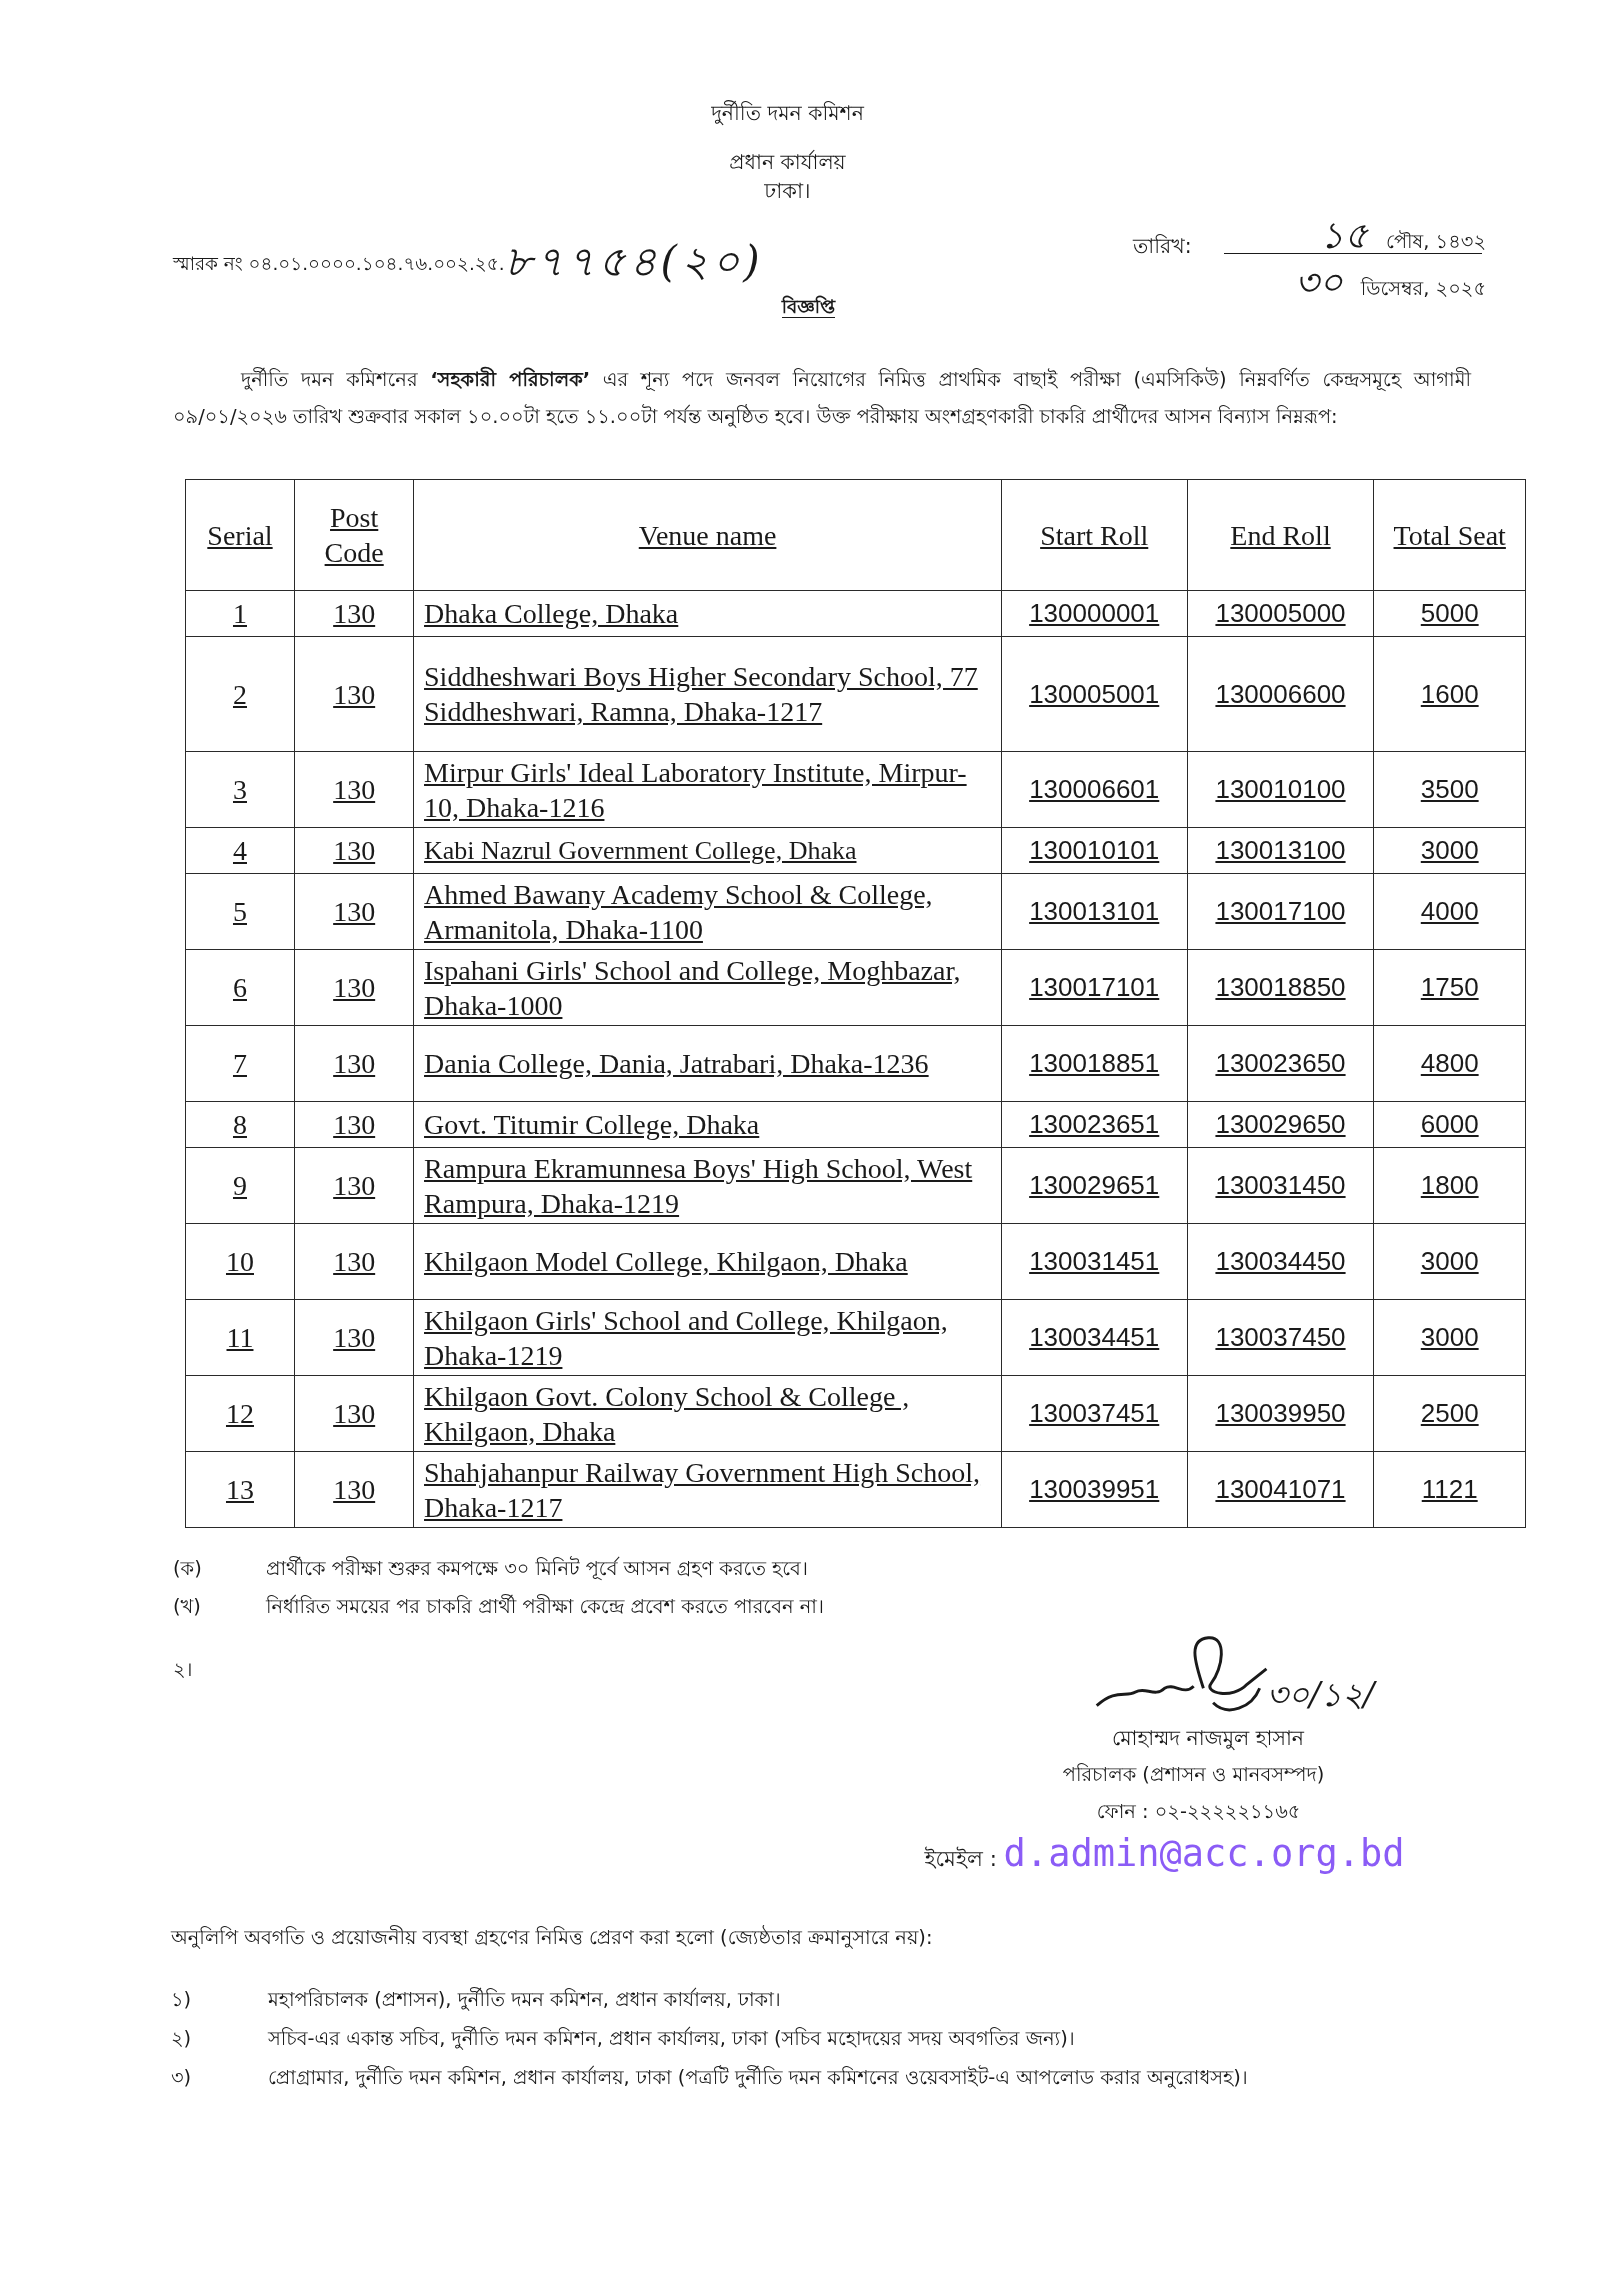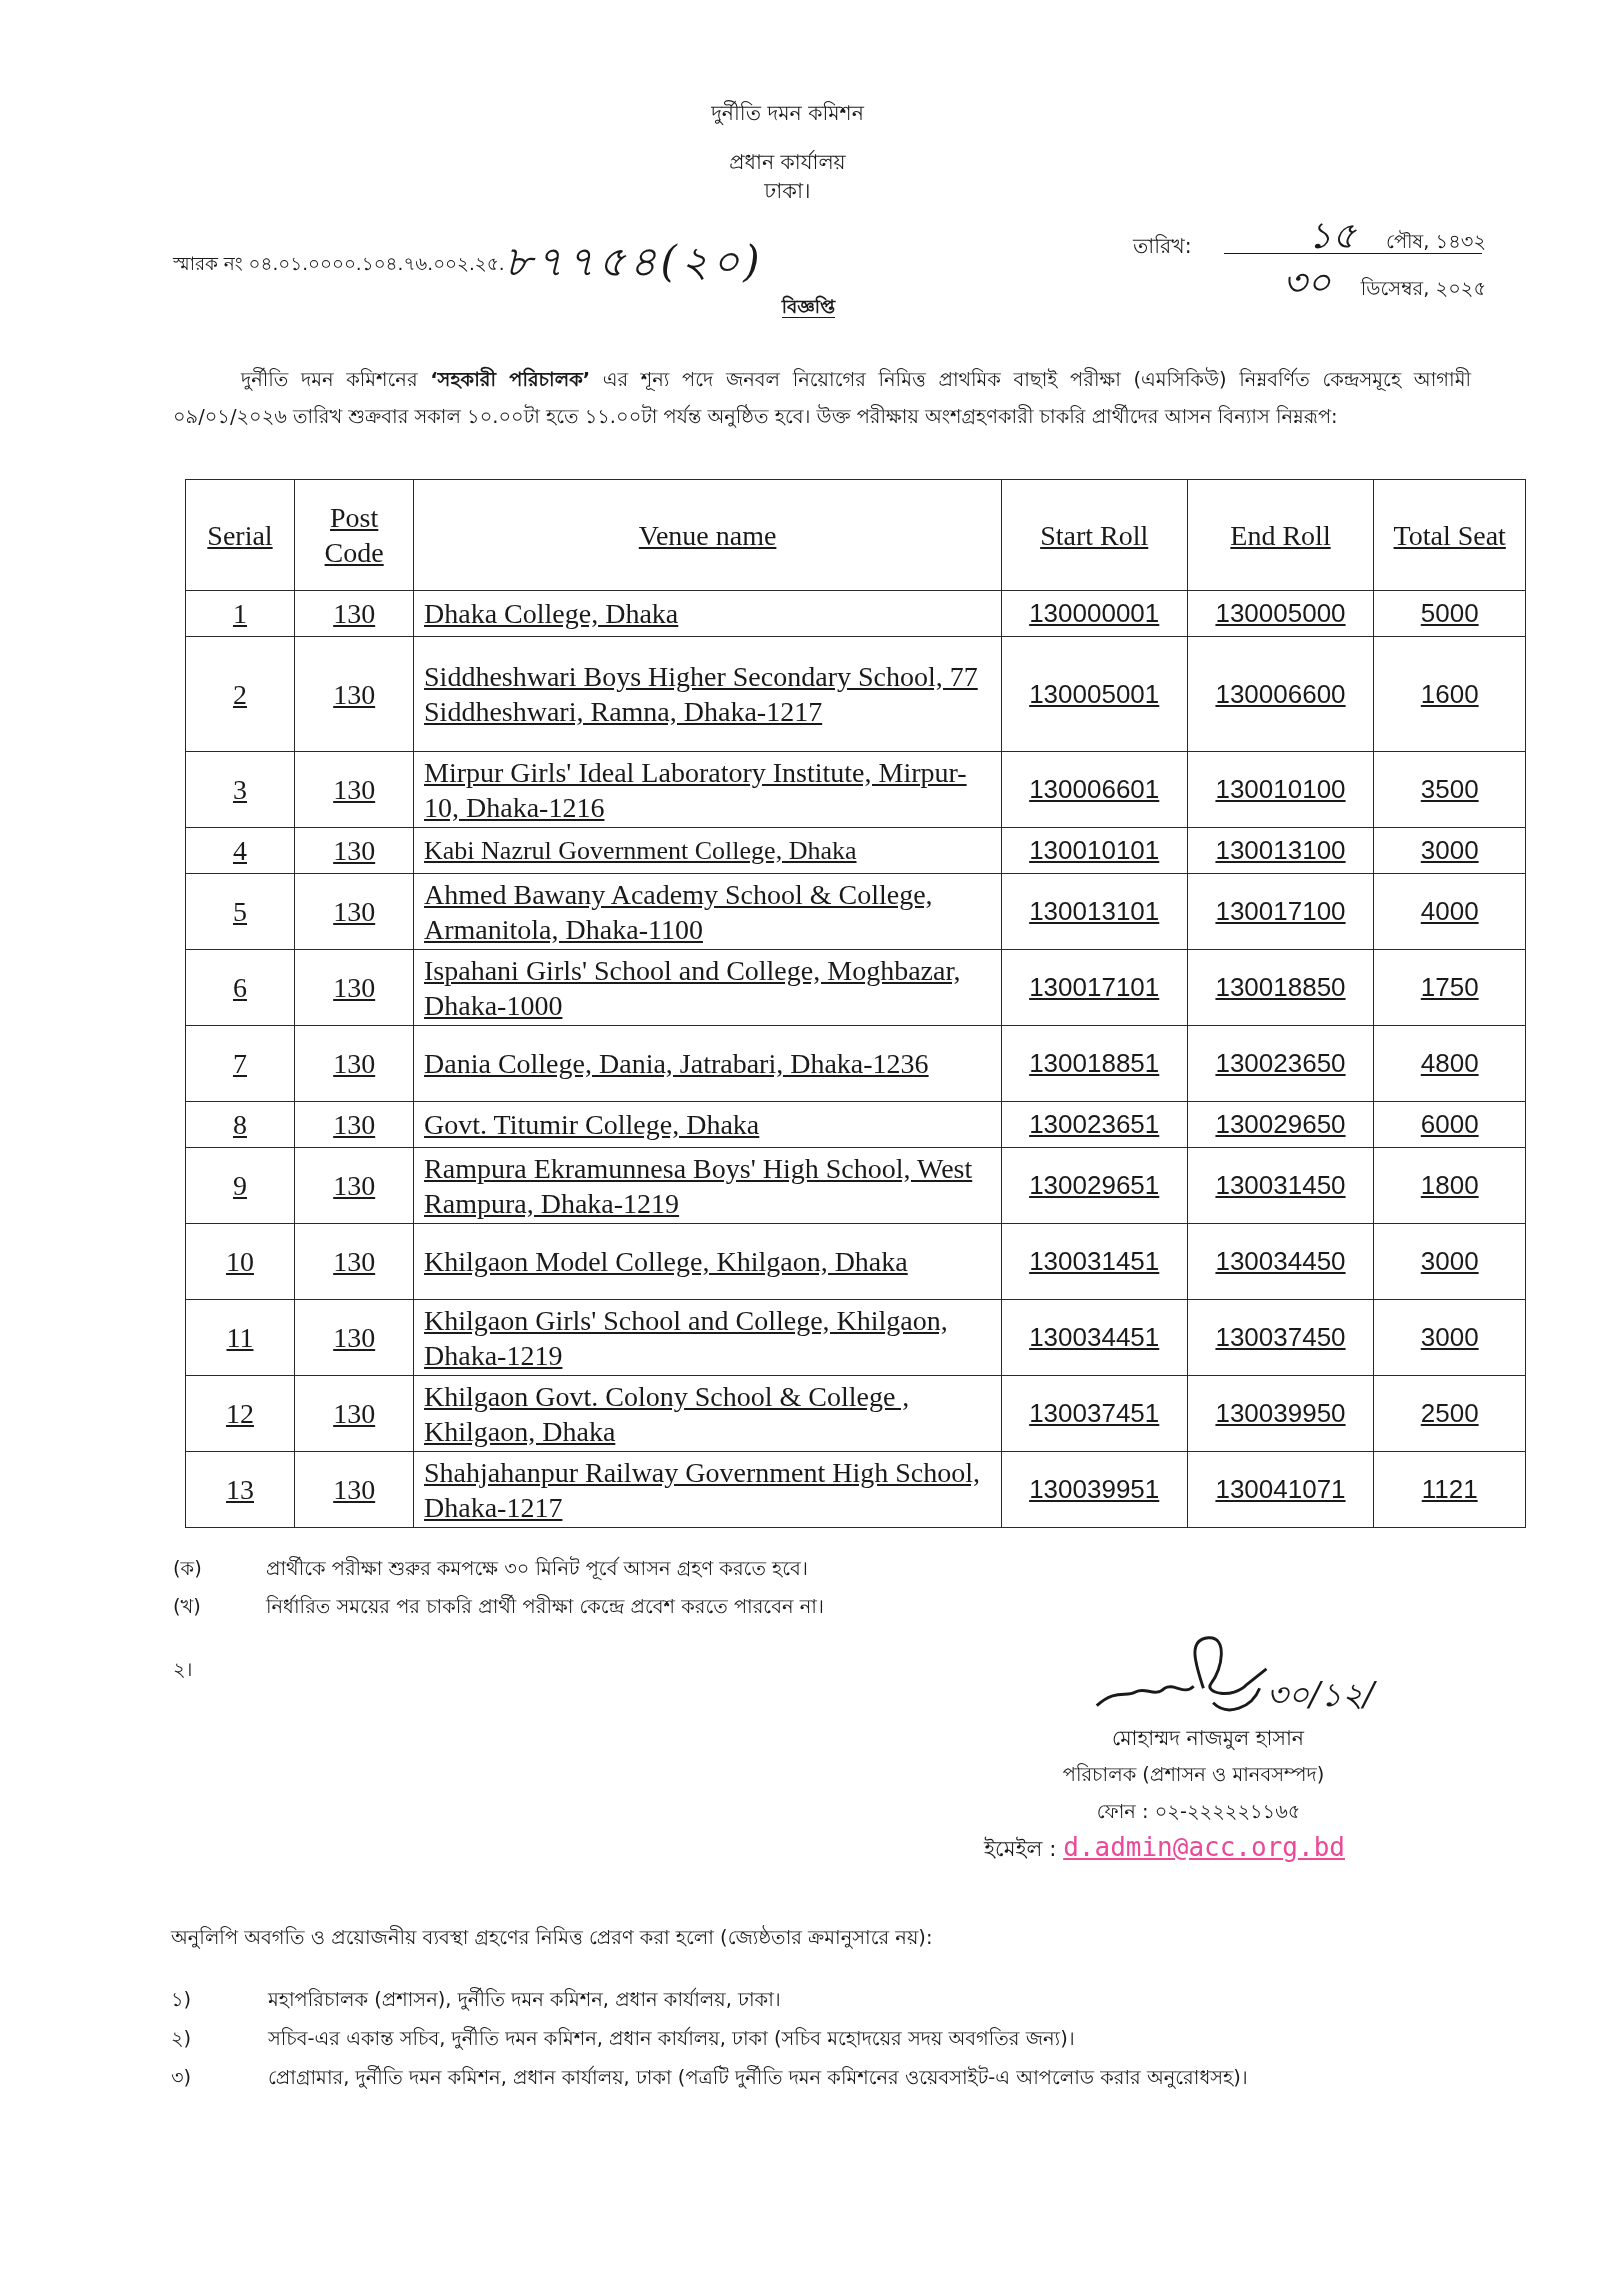--- a/index.html
+++ b/index.html
@@ -7,21 +7,21 @@
          font-family: "DejaVu Sans", sans-serif; }
   .abs { position: absolute; }
   .hdr-line { font-size: 20.4px; line-height: 33px; width: 1575px; left: 0; text-align: center; }
   .memo { left: 173px; top: 229px; font-size: 18.4px; }
   .memo .hand { font-family: "DejaVu Serif", serif; font-size: 42px; font-style: italic; letter-spacing: 3.9px; vertical-align: -5.8px; }
   .notice-title { left: 0; width: 1617px; top: 293px; text-align: center; font-size: 18.4px; font-weight: bold; }
   .notice-title span { border-bottom: 1.9px solid #1a1a1a; }
   .date-block { left: 1133px; top: 206px; width: 349px; }
   .date-label { position: absolute; left: 0; top: 25px; font-size: 20.4px; }
   .date-top { position: absolute; left: 91px; top: 0; width: 262px; text-align: right; font-size: 19.4px; }
-  .date-top .hand, .date-bot .hand { font-family: "DejaVu Serif", serif; font-style: italic; font-size: 37px; margin-right: 30px; }
+  .date-top .hand, .date-bot .hand { font-family: "DejaVu Serif", serif; font-style: italic; font-size: 37px; margin-right: 18px; }
   .date-line { position: absolute; left: 91px; top: 47px; width: 258px; border-top: 1.9px solid #1a1a1a; }
   .date-bot { position: absolute; left: 91px; top: 47px; width: 262px; text-align: right; font-size: 19.4px; }
   .para { left: 173px; top: 361px; width: 1298px; font-size: 19.4px; line-height: 37px; text-align: justify; }
   .para .indent { display: inline-block; width: 68px; }
   .para b { font-weight: bold; }
 
   table.venues { position: absolute; left: 185px; top: 479px; width: 1341px; border-collapse: collapse;
                  font-family: "Liberation Serif", serif; font-size: 28px; text-decoration: underline; }
   table.venues th, table.venues td { border: 1.9px solid #2a2a2a; padding: 0 9.7px; }
   table.venues th { font-weight: normal; height: 110px; line-height: 35px; text-align: center; }
@@ -32,21 +32,21 @@
 
   .note { font-size: 19.4px; line-height: 35px; }
   .note .mark { position: absolute; left: 0; }
   .note .txt { position: absolute; left: 93px; white-space: nowrap; }
   .sign-block { left: 912px; top: 1630px; width: 505px; }
   .signature { position: absolute; left: 175px; top: 0; width: 291px; height: 97px; }
   .sig-name { position: absolute; left: 0; width: 505px; top: 93px; text-align: center; font-size: 20.4px; padding-left: 87px; box-sizing: border-box; }
   .sig-title { position: absolute; left: 0; width: 505px; top: 130px; text-align: center; font-size: 19.4px; padding-left: 58px; box-sizing: border-box; }
   .sig-phone { position: absolute; left: 0; width: 505px; top: 167px; text-align: center; font-size: 19.4px; padding-left: 68px; box-sizing: border-box; }
   .sig-email { position: absolute; left: 0; width: 505px; top: 202px; text-align: center; font-size: 21.3px; }
-  .sig-email a { font-family: "DejaVu Sans Mono", monospace; font-size: 26px; color: #ec4899; text-decoration: underline; }
+  .sig-email a { font-family: "DejaVu Sans Mono", monospace; font-size: 37px; color: #8b5cf6; }
   .copy-head { left: 171px; top: 1923px; font-size: 19.4px; }
   .copy-list { left: 171px; top: 1980px; width: 1300px; font-size: 19.4px; line-height: 39px; }
   .copy-item { position: relative; padding-left: 97px; text-align: justify; }
   .copy-item .mark { position: absolute; left: 0; top: 0; }
 </style>
 </head>
 <body>
 
 <div class="abs hdr-line" style="top:97px;">দুর্নীতি দমন কমিশন</div>
 <div class="abs hdr-line" style="top:146px;">প্রধান কার্যালয়</div>

